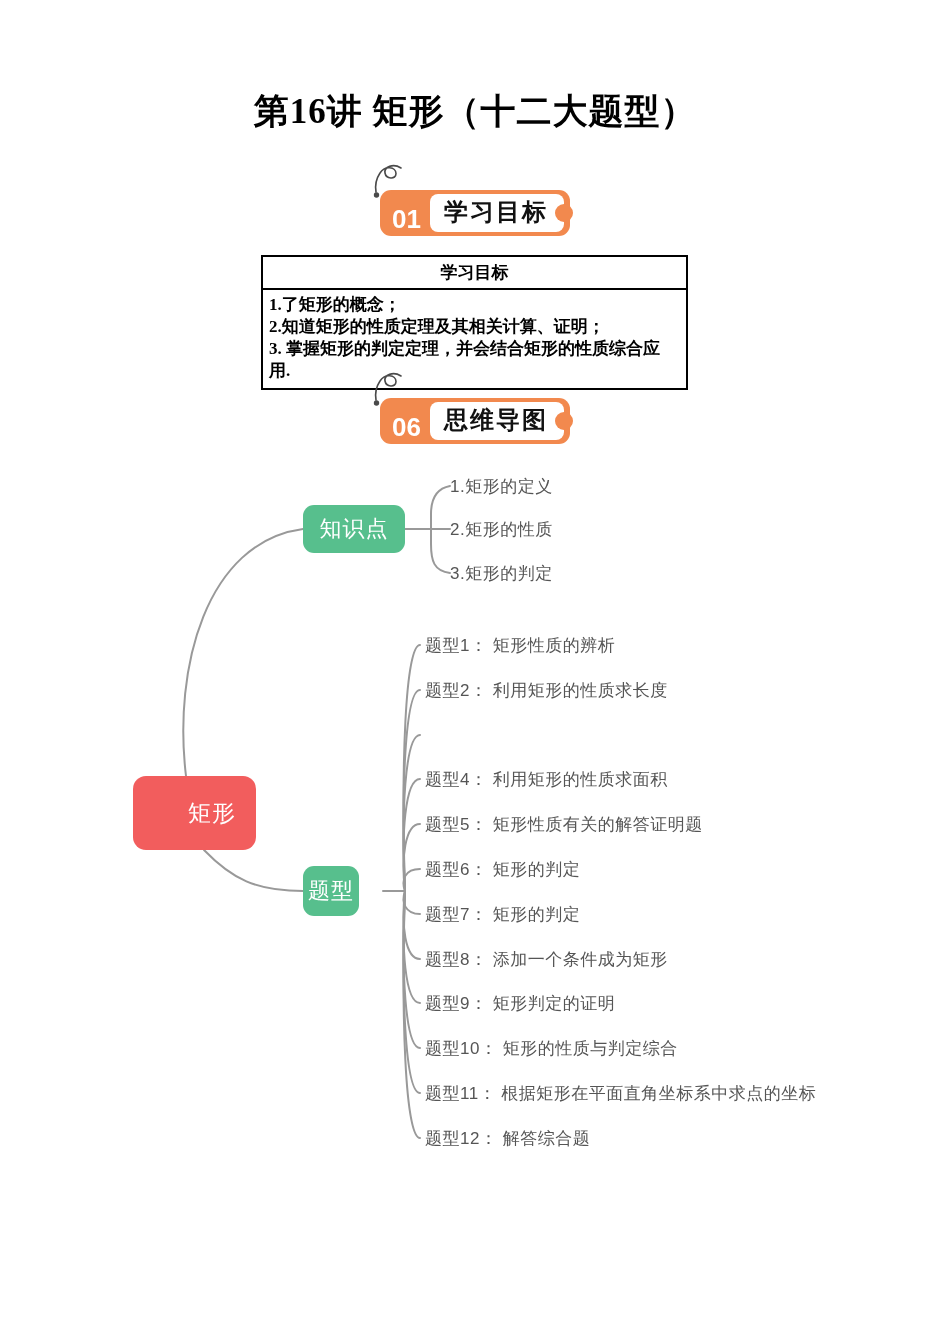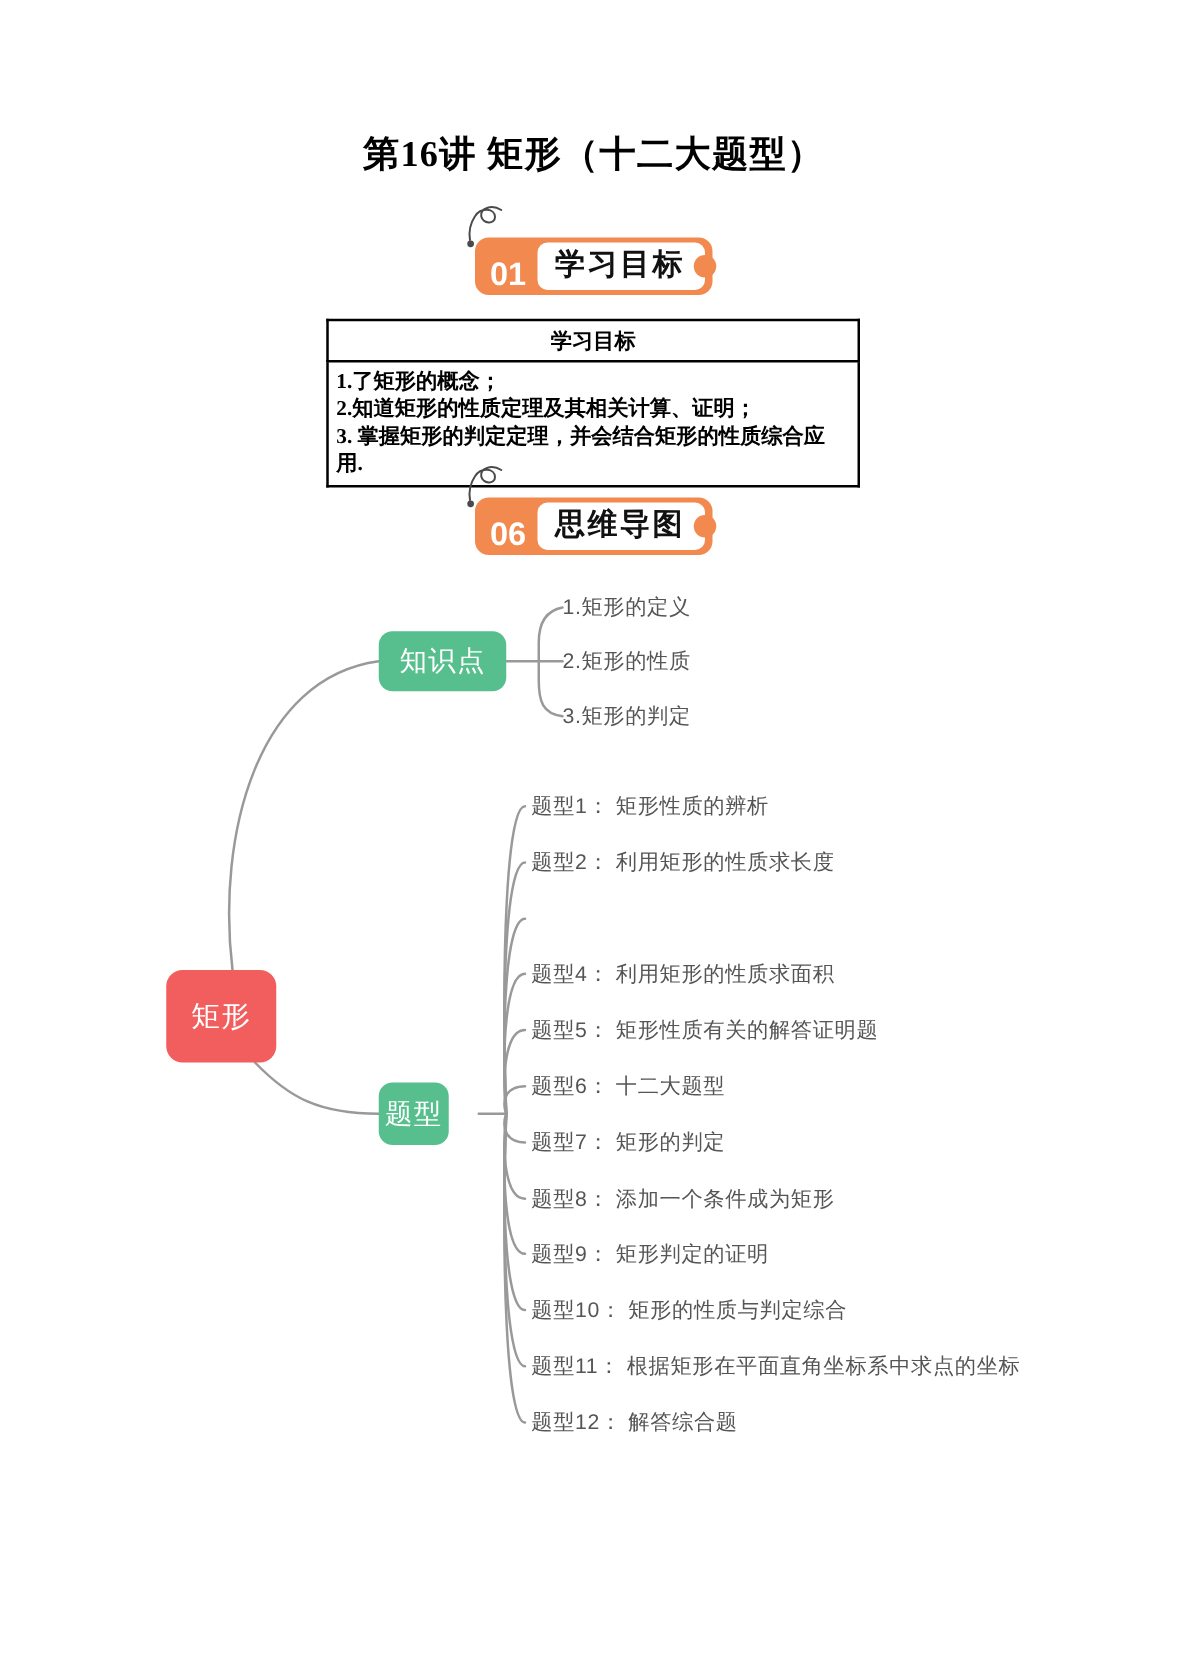--- a/index.html
+++ b/index.html
@@ -1,21 +1,21 @@
 <!DOCTYPE html>
 <html><head>
 <meta charset="utf-8">
 <style>
   html,body{margin:0;padding:0;background:#fff;}
   .page{position:relative;width:950px;height:1344px;background:#ffffff;overflow:hidden;
         font-family:"Liberation Sans",sans-serif;}
 
   
-  .doc-title{position:absolute;top:104px;left:0;width:950px;margin:0;text-align:center;
-             font-family:"Liberation Serif",serif;font-weight:bold;font-size:29px;color:#000;
+  .doc-title{position:absolute;top:88px;left:0;width:950px;margin:0;text-align:center;
+             font-family:"Liberation Serif",serif;font-weight:bold;font-size:35px;color:#000;
              letter-spacing:1px;}
 
   
   .section-badge{position:absolute;left:0;width:950px;display:flex;justify-content:center;}
   .badge-wrap{position:relative;}
   .doodle{position:absolute;top:-27px;left:-10px;}
   .badge-body{display:inline-flex;align-items:flex-end;background:#F2894E;border-radius:11px;
               padding:4px 6px 4px 12px;height:46px;box-sizing:border-box;}
   .badge-num{color:#fff;font-weight:bold;font-size:26px;margin-right:9px;line-height:1;}
   .badge-pill{position:relative;background:#fff;border-radius:8px;padding:4px 16px 5px 14px;
@@ -29,21 +29,21 @@
   .objectives th{border:2px solid #000;font-size:17px;font-weight:bold;text-align:center;
               padding:4px 2px;color:#000;}
   .objectives td{border:2px solid #000;padding:4px 6px 6px 6px;font-weight:bold;}
   .objectives td div{font-size:17px;line-height:22px;color:#000;}
 
   
   .mm-lines{position:absolute;left:0;top:0;}
   .mm-node{position:absolute;display:flex;align-items:center;justify-content:center;
            color:#fff;border-radius:11px;letter-spacing:1px;}
   .mm-root{left:133px;top:776px;width:88px;height:74px;background:#F25D5D;font-size:23px;
-           border-radius:13px;}
+           border-radius:13px;padding-left:35px;}
   .mm-knowledge{left:303px;top:505px;width:102px;height:48px;background:#57BF8D;font-size:22px;}
   .mm-types{left:303px;top:866px;width:56px;height:50px;background:#57BF8D;font-size:22px;}
   .mm-label{position:absolute;transform:translateY(-50%);font-size:17px;color:#555;
             white-space:nowrap;letter-spacing:0.5px;}
   .k-label{left:450px;}
   .t-label{left:425px;}
 </style>
 </head>
 <body>
 
@@ -121,21 +121,21 @@
   <div class="mm-node mm-types">题型</div>
 
   <div class="mm-label k-label" style="top:486px;">1.矩形的定义</div>
   <div class="mm-label k-label" style="top:529px;">2.矩形的性质</div>
   <div class="mm-label k-label" style="top:573px;">3.矩形的判定</div>
 
   <div class="mm-label t-label" style="top:645px;">题型1： 矩形性质的辨析</div>
   <div class="mm-label t-label" style="top:690px;">题型2： 利用矩形的性质求长度</div>
   <div class="mm-label t-label" style="top:779px;">题型4： 利用矩形的性质求面积</div>
   <div class="mm-label t-label" style="top:824px;">题型5： 矩形性质有关的解答证明题</div>
-  <div class="mm-label t-label" style="top:869px;">题型6： 十二大题型</div>
+  <div class="mm-label t-label" style="top:869px;">题型6： 矩形的判定</div>
   <div class="mm-label t-label" style="top:914px;">题型7： 矩形的判定</div>
   <div class="mm-label t-label" style="top:959px;">题型8： 添加一个条件成为矩形</div>
   <div class="mm-label t-label" style="top:1003px;">题型9： 矩形判定的证明</div>
   <div class="mm-label t-label" style="top:1048px;">题型10： 矩形的性质与判定综合</div>
   <div class="mm-label t-label" style="top:1093px;">题型11： 根据矩形在平面直角坐标系中求点的坐标</div>
   <div class="mm-label t-label" style="top:1138px;">题型12： 解答综合题</div>
 
 </div>
 
 </body></html>

